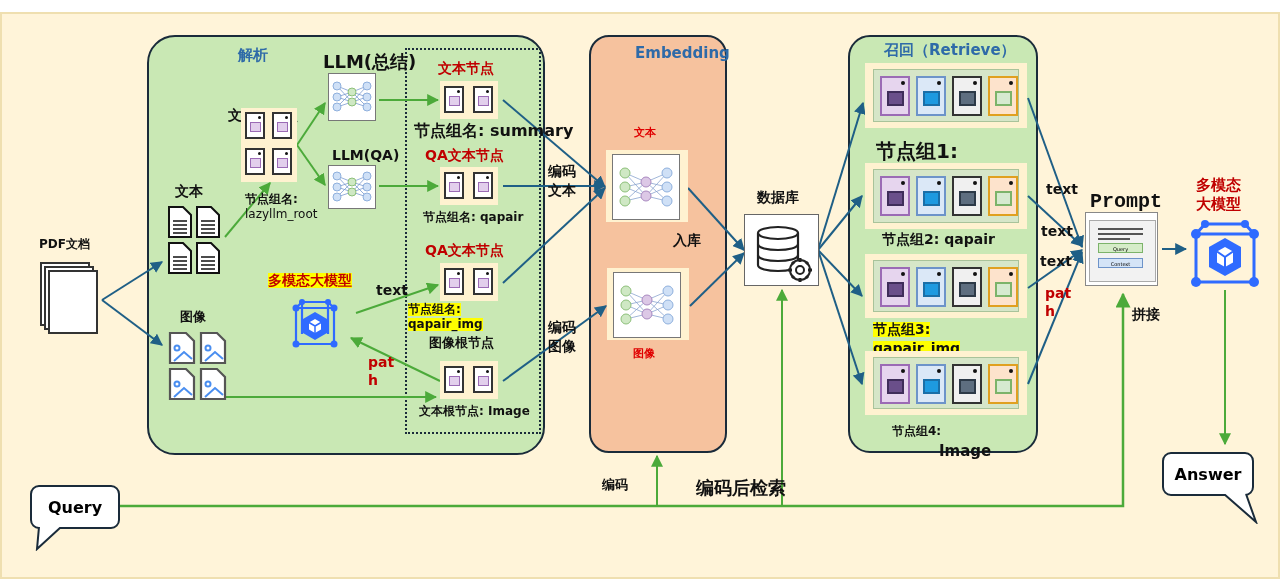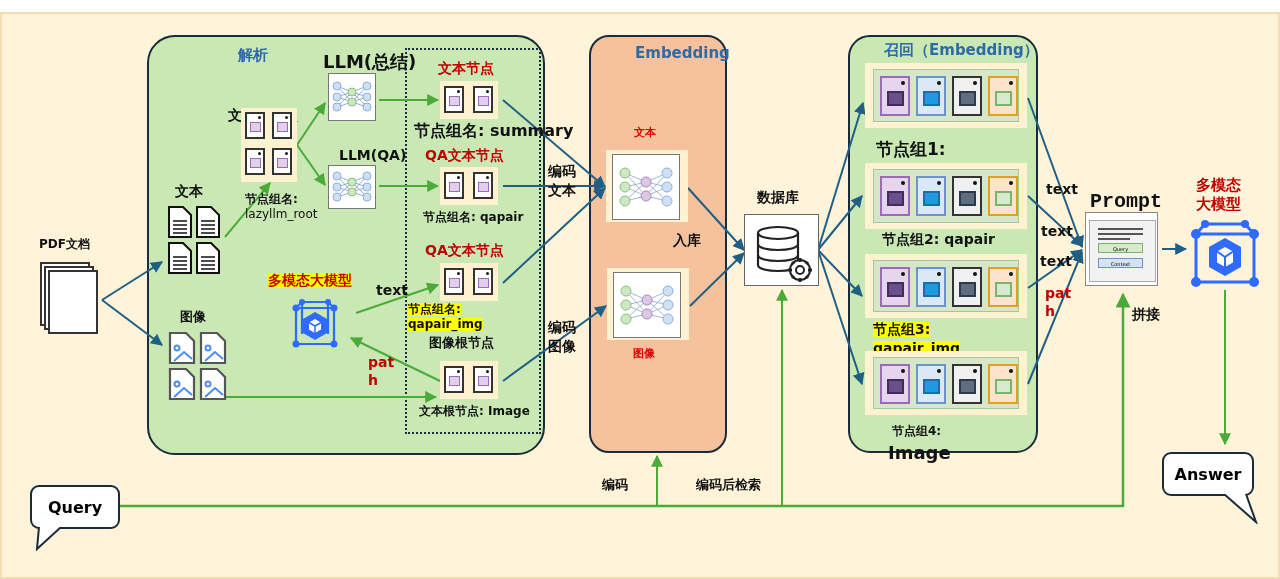--- a/index.html
+++ b/index.html
@@ -233,21 +233,21 @@
         <circle cx="38" cy="12" r="4"></circle>
         <circle cx="38" cy="23" r="4"></circle>
         <circle cx="38" cy="33" r="4"></circle>
       </g>
       <g fill="#cfe8c4" stroke="#8dc07a">
         <circle cx="23" cy="18" r="4"></circle>
         <circle cx="23" cy="28" r="4"></circle>
       </g>
     </svg>
 </div>
-<div class="t" style="left:332px;top:148px;font-size:14px;margin-left:7px;">LLM(QA)</div>
+<div class="t" style="left:332px;top:148px;font-size:14px;">LLM(QA)</div>
 <div class="nn" style="left:328px;top:165px;width:48px;height:44px;">
   <svg width="46" height="42" viewBox="0 0 46 42">
       <g stroke="#7a9bd0" stroke-width="0.8" fill="none">
         <path d="M8,10 L23,16 L38,10 M8,10 L23,26 L38,21 M8,21 L23,16 L38,31 M8,21 L23,26 L38,10 M8,31 L23,16 L38,21 M8,31 L23,26 L38,31"></path>
       </g>
       <g fill="#cfe0f6" stroke="#8fb0dd">
         <circle cx="8" cy="10" r="4"></circle>
         <circle cx="8" cy="21" r="4"></circle>
         <circle cx="8" cy="31" r="4"></circle>
         <circle cx="38" cy="10" r="4"></circle>
@@ -396,38 +396,38 @@
         <path d="M13,40 C13,48 53,48 53,40"></path>
       </g>
       <circle cx="55" cy="55" r="10" fill="#fff" stroke="#222" stroke-width="2"></circle>
       <circle cx="55" cy="55" r="4" fill="none" stroke="#222" stroke-width="2"></circle>
       <g stroke="#222" stroke-width="3">
         <path d="M55,43 V47 M55,63 V67 M43,55 H47 M63,55 H67 M47,47 L49,49 M61,61 L63,63 M47,63 L49,61 M61,49 L63,47"></path>
       </g>
     </svg>
 </div>
 
-<div class="t blue-title" style="left:884px;top:42px;">召回（Embedding）</div>
+<div class="t blue-title" style="left:884px;top:42px;">召回（Retrieve）</div>
 <div class="groupbox" style="left:865px;top:63px;width:162px;height:65px;">
     <div class="groupinner">
       <div class="gdoc" style="left: 6px; border-color: rgb(155, 107, 181); background: rgb(230, 213, 238);">
         <i style="background: rgb(106, 79, 138); border-color: rgb(63, 45, 90);"></i>
       </div>
       <div class="gdoc" style="left: 42px; border-color: rgb(109, 147, 201); background: rgb(219, 232, 247);">
         <i style="background: rgb(30, 154, 224); border-color: rgb(26, 111, 168);"></i>
       </div>
       <div class="gdoc" style="left: 78px; border-color: rgb(51, 51, 51); background: rgb(240, 240, 240);">
         <i style="background: rgb(94, 110, 128); border-color: rgb(45, 58, 72);"></i>
       </div>
       <div class="gdoc" style="left: 114px; border-color: rgb(224, 160, 32); background: rgb(253, 227, 204);">
         <i style="background: rgb(214, 234, 208); border-color: rgb(124, 179, 106);"></i>
       </div>
     </div>
   </div>
-<div class="t" style="left:876px;top:140px;font-size:17px;">节点组1:</div>
+<div class="t" style="left:876px;top:140px;font-size:20px;">节点组1:</div>
 <div class="groupbox" style="left:865px;top:163px;width:162px;height:66px;">
     <div class="groupinner">
       <div class="gdoc" style="left: 6px; border-color: rgb(155, 107, 181); background: rgb(230, 213, 238);">
         <i style="background: rgb(106, 79, 138); border-color: rgb(63, 45, 90);"></i>
       </div>
       <div class="gdoc" style="left: 42px; border-color: rgb(109, 147, 201); background: rgb(219, 232, 247);">
         <i style="background: rgb(30, 154, 224); border-color: rgb(26, 111, 168);"></i>
       </div>
       <div class="gdoc" style="left: 78px; border-color: rgb(51, 51, 51); background: rgb(240, 240, 240);">
         <i style="background: rgb(94, 110, 128); border-color: rgb(45, 58, 72);"></i>
@@ -466,21 +466,21 @@
       </div>
       <div class="gdoc" style="left: 78px; border-color: rgb(51, 51, 51); background: rgb(240, 240, 240);">
         <i style="background: rgb(94, 110, 128); border-color: rgb(45, 58, 72);"></i>
       </div>
       <div class="gdoc" style="left: 114px; border-color: rgb(224, 160, 32); background: rgb(253, 227, 204);">
         <i style="background: rgb(214, 234, 208); border-color: rgb(124, 179, 106);"></i>
       </div>
     </div>
   </div>
 <div class="t" style="left:892px;top:425px;font-size:12px;">节点组4:</div>
-<div class="t" style="left:888px;top:443px;font-size:18px;text-align:center;">Image</div>
+<div class="t" style="left:939px;top:443px;font-size:15px;text-align:center;">Image</div>
 
 <div class="t" style="left:1046px;top:182px;font-size:14px;">text</div>
 <div class="t" style="left:1041px;top:224px;font-size:14px;">text</div>
 <div class="t" style="left:1040px;top:254px;font-size:14px;">text</div>
 <div class="t red" style="left:1045px;top:286px;font-size:14px;">pat</div>
 <div class="t red" style="left:1045px;top:304px;font-size:14px;">h</div>
 <div class="t" style="left:1090px;top:191px;font-size:20px;font-family:Liberation Mono, monospace;">Prompt</div>
 <div class="promptbox" style="left:1085px;top:212px;width:73px;height:74px;">
   <div class="abs" style="left:3px;top:7px;width:65px;height:60px;background:#f2f2f2;border:1px solid #aaa;"></div>
   <div class="abs" style="left:12px;top:15px;width:45px;height:2px;background:#555;"></div>
@@ -521,13 +521,13 @@
   </svg>
 
 <div class="bubble" style="left:30px;top:485px;width:90px;height:44px;">
   <span>Query</span>
 </div>
 <svg class="abs" style="left:35px;top:527px;width:40px;height:24px;" viewBox="0 0 40 24">
     <path d="M4,0 L2,22 L26,0" fill="#fff" stroke="#1a2b3a" stroke-width="2"></path>
   </svg>
 
 <div class="t" style="left:602px;top:478px;font-size:13px;">编码</div>
-<div class="t" style="left:696px;top:478px;font-size:13px;">编码后检索</div>
+<div class="t" style="left:696px;top:478px;font-size:18px;">编码后检索</div>
 
 </body></html>

